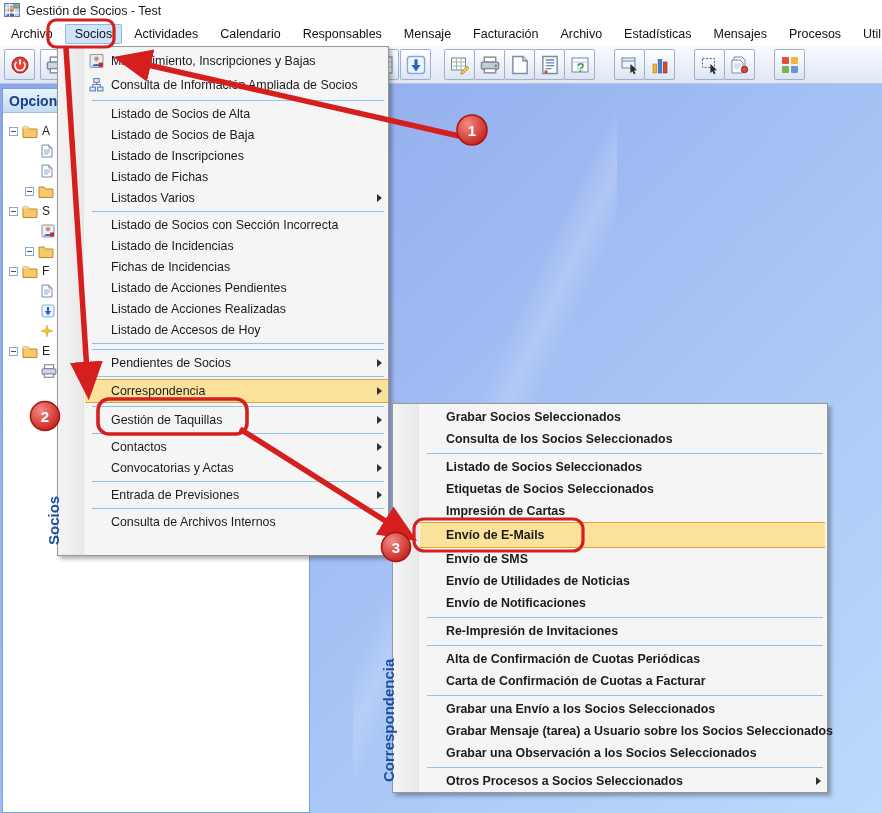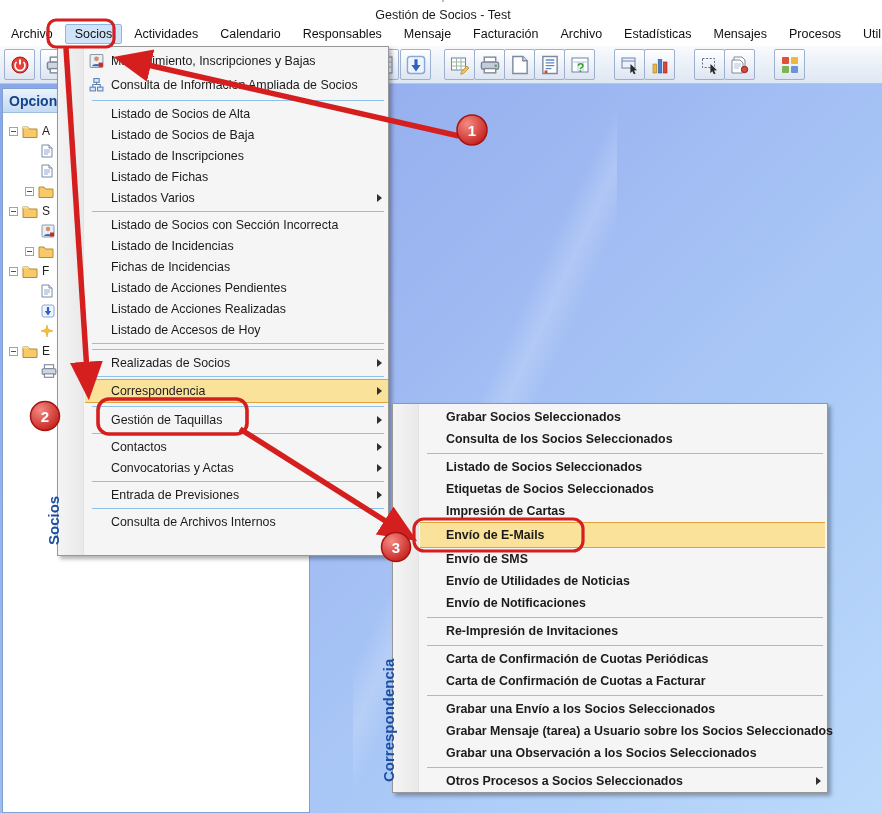--- a/index.html
+++ b/index.html
@@ -2,21 +2,21 @@
 <html><head>
 <meta charset="utf-8">
 <style>
   * { margin:0; padding:0; box-sizing:border-box; }
   html,body { width:882px; height:813px; }
   body { font-family:"Liberation Sans", sans-serif; background:#fff; }
   .window { position:relative; width:882px; height:813px; overflow:hidden; background:#fff; }
 
   
   .titlebar { position:absolute; left:0; top:0; width:100%; height:22px;
-    display:flex; align-items:center; gap:6px; padding-left:4px; background:#fff;flex-direction:column; }
+    display:flex; align-items:center; gap:6px; padding-left:4px; background:#fff; }
   .titlebar .title { font-size:12.5px; color:#1a1a1a; }
 
   
   .menubar { position:absolute; left:0; top:22px; width:100%; height:24px;
     display:flex; align-items:center; background:#fff; font-size:12.5px; color:#111; }
   .mb-item { padding:3px 10px; margin:0 1px; cursor:default; }
   .mb-item.active { background:#cfe4f8; border:1px solid #8cb8e2; border-radius:2px; padding:2px 9px; }
 
   
   .toolbar { position:absolute; left:0; top:46px; width:100%; height:38px;
@@ -395,21 +395,21 @@
         </div>
       <div class="mi">
           <span>Listado de Acciones Realizadas</span>
         </div>
       <div class="mi">
           <span>Listado de Accesos de Hoy</span>
         </div>
       <div class="msep"></div>
       <div class="msep"></div>
       <div class="mi has-sub">
-          <span>Realizadas de Socios</span>
+          <span>Pendientes de Socios</span>
         </div>
       <div class="msep"></div>
       <div class="mi has-sub hl">
           <span>Correspondencia</span>
         </div>
       <div class="msep"></div>
       <div class="mi has-sub">
           <span>Gestión de Taquillas</span>
         </div>
       <div class="msep"></div>
@@ -462,21 +462,21 @@
         </div>
       <div class="mi">
           <span>Envío de Notificaciones</span>
         </div>
       <div class="msep"></div>
       <div class="mi">
           <span>Re-Impresión de Invitaciones</span>
         </div>
       <div class="msep"></div>
       <div class="mi">
-          <span>Carta de Confirmación de Cuotas Periódicas</span>
+          <span>Alta de Confirmación de Cuotas Periódicas</span>
         </div>
       <div class="mi">
           <span>Carta de Confirmación de Cuotas a Facturar</span>
         </div>
       <div class="msep"></div>
       <div class="mi">
           <span>Grabar una Envío a los Socios Seleccionados</span>
         </div>
       <div class="mi">
           <span>Grabar Mensaje (tarea) a Usuario sobre los Socios Seleccionados</span>

